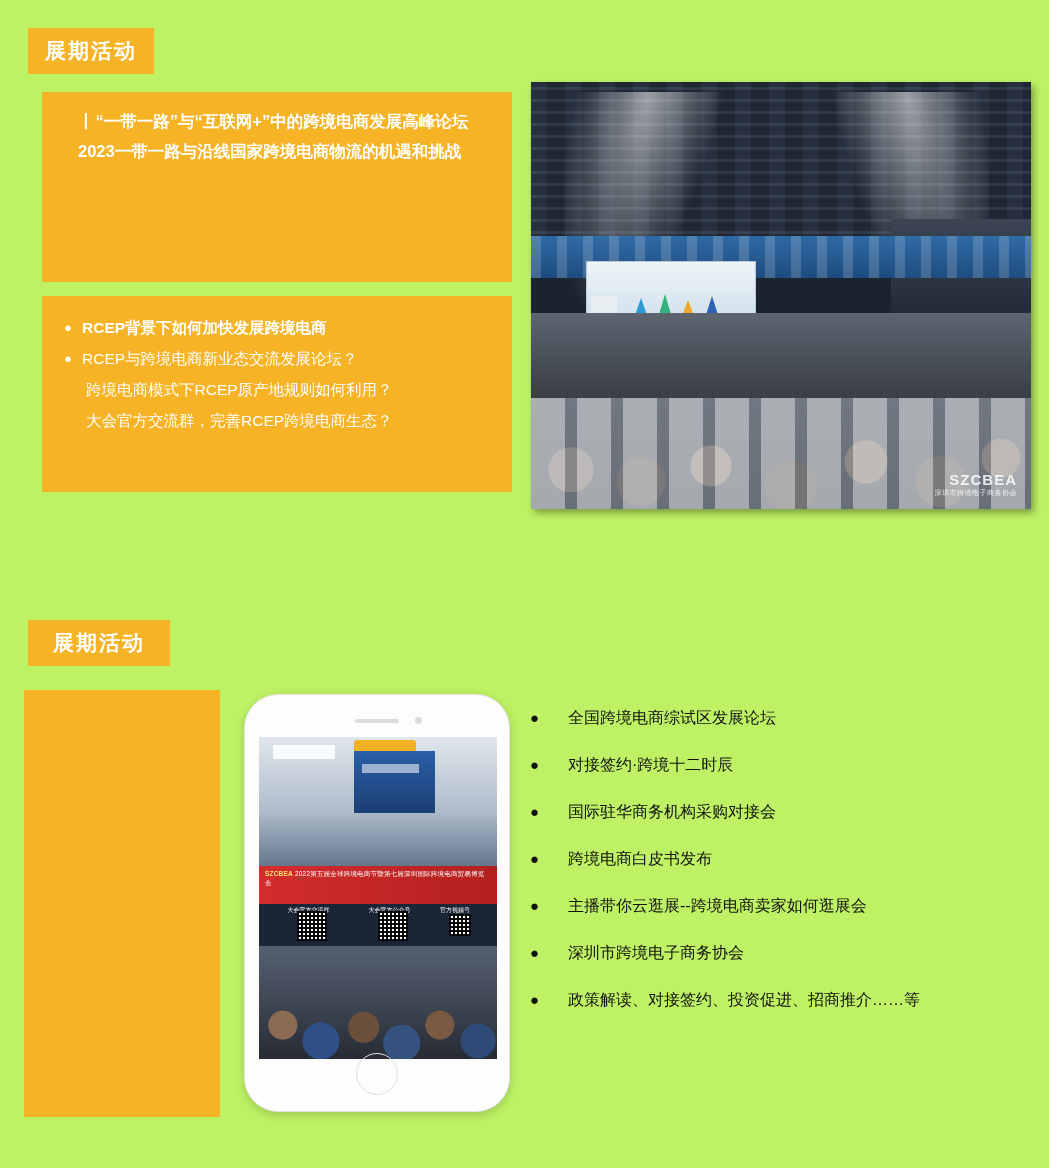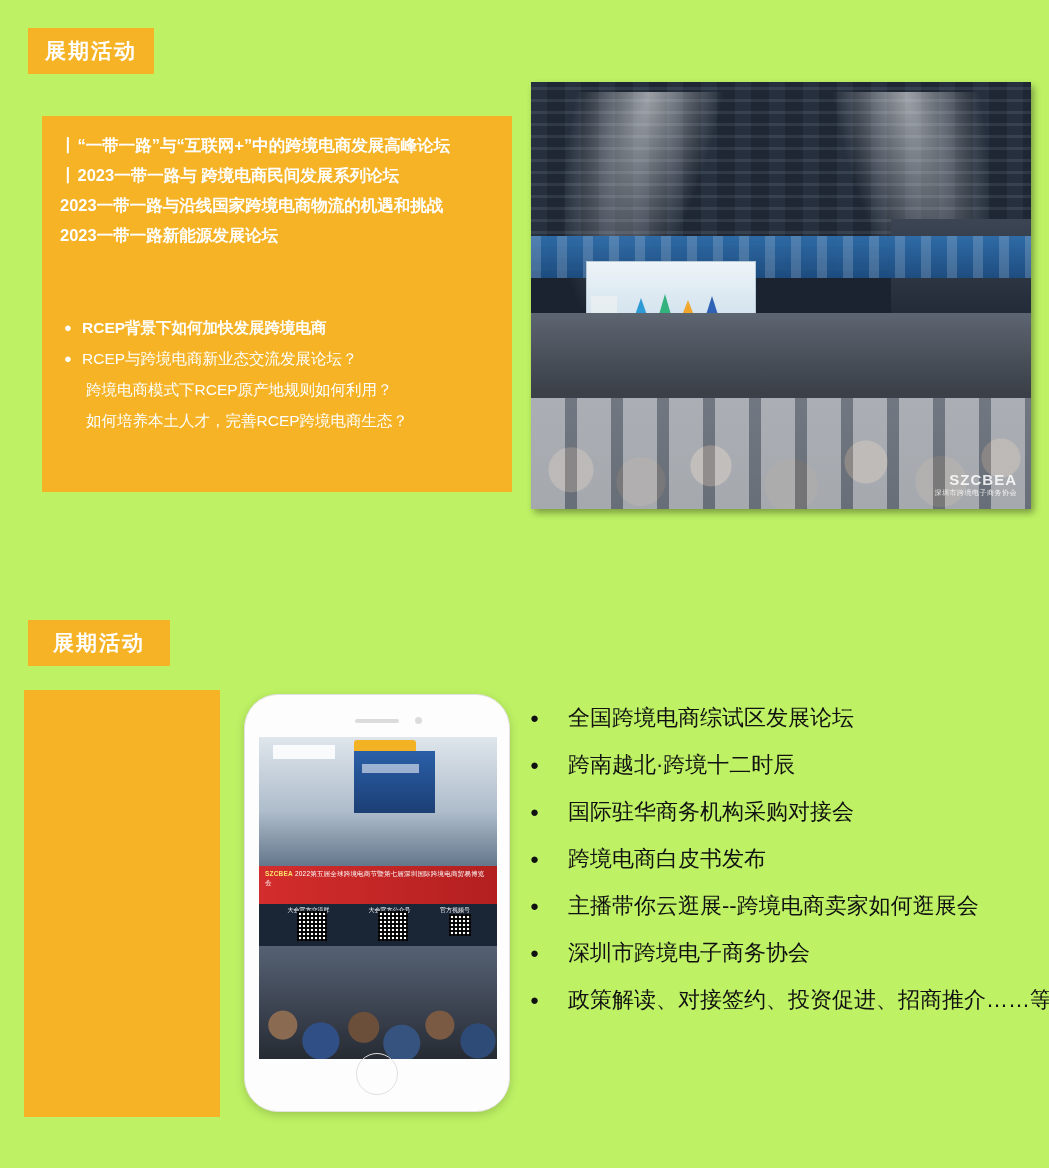--- a/index.html
+++ b/index.html
@@ -35,22 +35,21 @@
   .panel {
     position: absolute;
     background: #f5b325;
     color: #ffffff;
   }
   #panel-forums {
     left: 42px;
     top: 92px;
     width: 470px;
     height: 190px;
-    padding: 14px 18px 10px 18px;
-    margin-top: 24px;
+    padding: 14px 18px 10px 36px;
   }
   #panel-rcep {
     left: 42px;
     top: 296px;
     width: 470px;
     height: 196px;
     padding: 16px 18px 10px 22px;
   }
 
   .forum-line {
@@ -284,56 +283,54 @@
   }
   #events-list .event-item .bullet {
     flex: 0 0 auto;
     width: 38px;
     font-size: 15px;
     line-height: 26px;
     color: #111111;
   }
   #events-list .event-item .label {
     flex: 1 1 auto;
-    font-size: 22px;
+    font-size: 16px;
     line-height: 26px;
     color: #111111;
     white-space: nowrap;
   }
 </style>
 </head>
 <body>
 
 <div class="page">
 
   <div class="section-tag" id="tag1">展期活动</div>
 
   <div class="panel" id="panel-forums">
     <div class="forum-line bold bar">“一带一路”与“互联网+”中的跨境电商发展高峰论坛</div>
-    <div class="forum-line bold bar">2023一带一路与 跨境电商民间发展系列论坛</div>
     <div class="forum-line">2023一带一路与沿线国家跨境电商物流的机遇和挑战</div>
-    <div class="forum-line">2023一带一路新能源发展论坛</div>
   </div>
 
   <div class="panel" id="panel-rcep">
     <div class="rcep-row b">
       <span class="dot">●</span>
       <span class="txt">RCEP背景下如何加快发展跨境电商</span>
     </div>
     <div class="rcep-row">
       <span class="dot">●</span>
       <span class="txt">RCEP与跨境电商新业态交流发展论坛？</span>
     </div>
     <div class="rcep-row indent">
       <span class="dot"></span>
       <span class="txt">跨境电商模式下RCEP原产地规则如何利用？</span>
     </div>
     <div class="rcep-row indent">
       <span class="dot"></span>
-      <span class="txt">如何培养本土人才，完善RCEP跨境电商生态？</span>
+      <span class="txt">大会官方交流群，完善RCEP跨境电商生态？</span>
     </div>
   </div>
 
   <div id="photo-forum">
     <div class="hall-ceiling"></div>
     <div class="beam-l"></div>
     <div class="beam-r"></div>
     <div class="sidewall"></div>
     <div class="stage-band"></div>
     <div class="screen">
@@ -381,21 +378,21 @@
     <div class="home"></div>
   </div>
 
   <div id="events-list">
     <div class="event-item">
       <span class="bullet">●</span>
       <span class="label">全国跨境电商综试区发展论坛</span>
     </div>
     <div class="event-item">
       <span class="bullet">●</span>
-      <span class="label"> 跨南越北·跨境十二时辰</span>
+      <span class="label"> 对接签约·跨境十二时辰</span>
     </div>
     <div class="event-item">
       <span class="bullet">●</span>
       <span class="label">国际驻华商务机构采购对接会</span>
     </div>
     <div class="event-item">
       <span class="bullet">●</span>
       <span class="label">跨境电商白皮书发布</span>
     </div>
     <div class="event-item">

